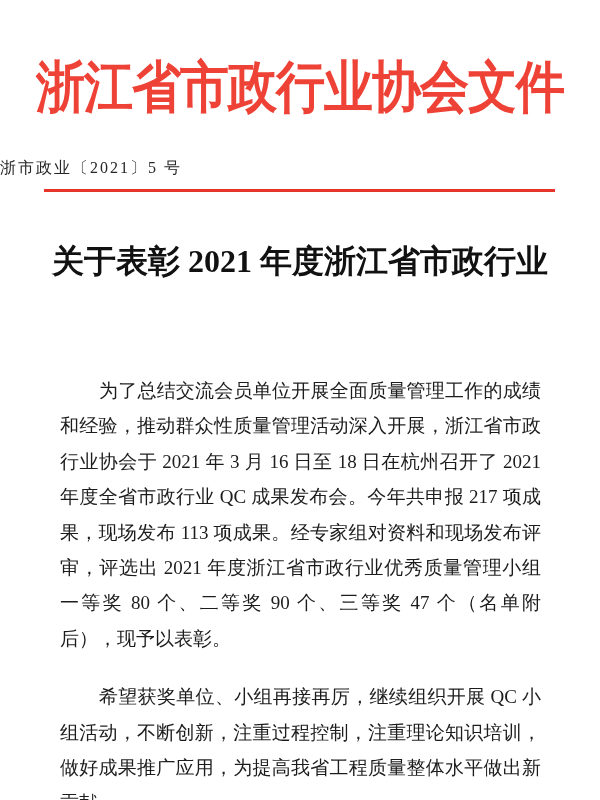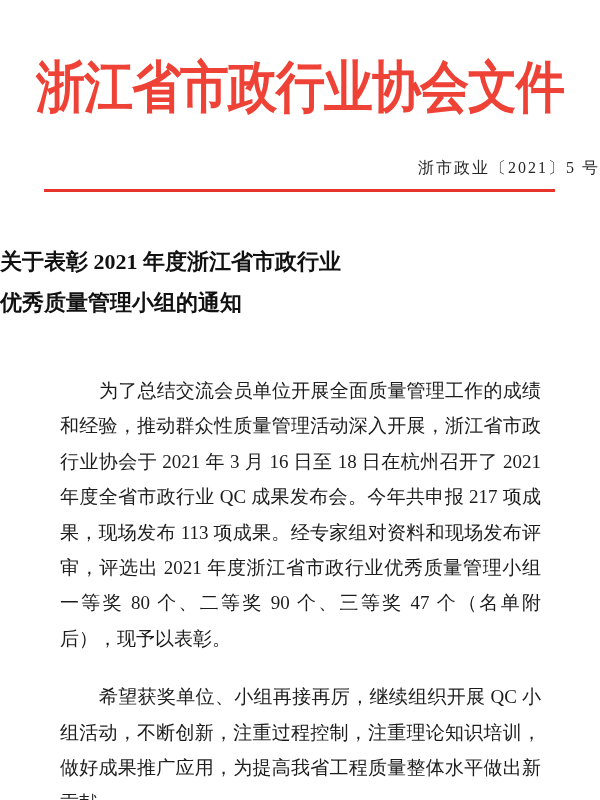--- a/index.html
+++ b/index.html
@@ -26,39 +26,40 @@
     letter-spacing: -1px;
     transform: scaleY(1.14);
     transform-origin: center top;
     white-space: nowrap;
   }
   .doc-number {
     position: absolute;
     top: 158px;
     left: 0;
     width: 100%;
-    text-align: right;
+    text-align: left;
     font-size: 16px;
     letter-spacing: 2px;
     color: #262626;
   }
   .red-divider {
     position: absolute;
     top: 189px;
     left: 44px;
     width: 511px;
     height: 3px;
     background: #e8352b;
   }
   .doc-title {
     position: absolute;
     top: 241px;
     left: 0;
     width: 100%;
-    font-size: 22px;
+    text-align: center;
+    font-size: 32px;
     font-weight: bold;
     line-height: 41px;
     color: #111111;
   }
   .body-text {
     position: absolute;
     top: 350px;
     left: 60px;
     width: 481px;
     font-size: 19px;
@@ -81,21 +82,20 @@
 <div class="page">
 
   <div class="header-title">浙江省市政行业协会文件</div>
 
   <div class="doc-number">浙市政业〔2021〕5 号</div>
 
   <div class="red-divider"></div>
 
   <div class="doc-title">
     <div>关于表彰 2021 年度浙江省市政行业</div>
-    <div>优秀质量管理小组的通知</div>
   </div>
 
   <div class="body-text">
     <p class="para">为了总结交流会员单位开展全面质量管理工作的成绩和经验，推动群众性质量管理活动深入开展，浙江省市政行业协会于 2021 年 3 月 16 日至 18 日在杭州召开了 2021 年度全省市政行业 QC 成果发布会。今年共申报 217 项成果，现场发布 113 项成果。经专家组对资料和现场发布评审，评选出 2021 年度浙江省市政行业优秀质量管理小组一等奖 80 个、二等奖 90 个、三等奖 47 个（名单附后），现予以表彰。</p>
     <p class="para">希望获奖单位、小组再接再厉，继续组织开展 QC 小组活动，不断创新，注重过程控制，注重理论知识培训，做好成果推广应用，为提高我省工程质量整体水平做出新贡献。</p>
   </div>
 
 </div>
 
 </body></html>

